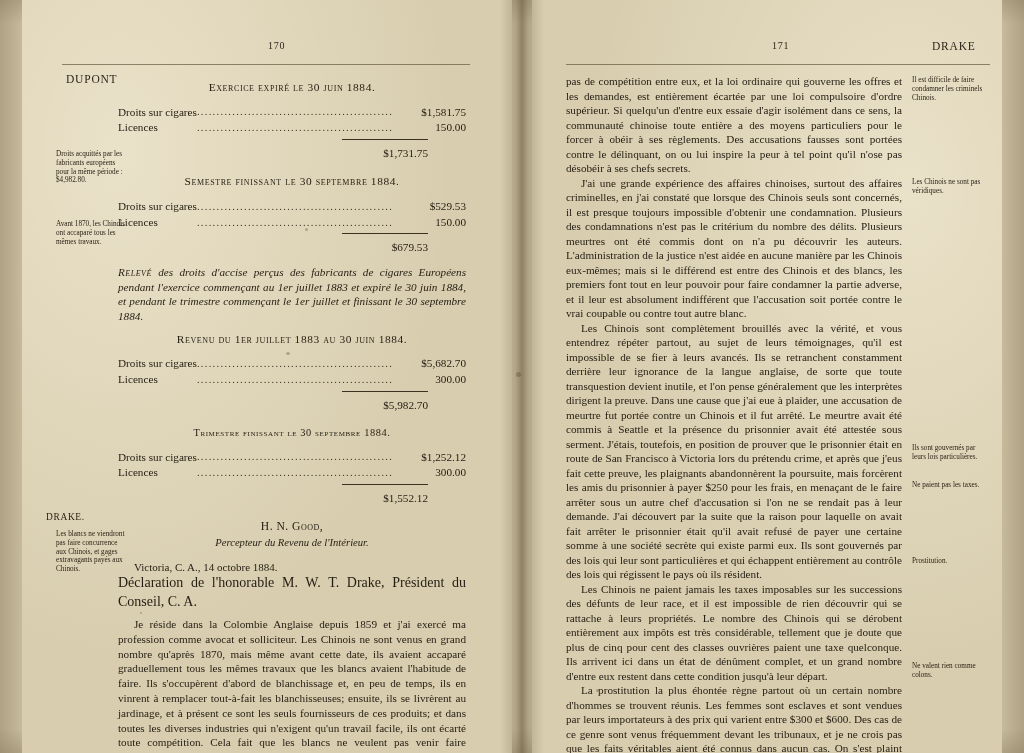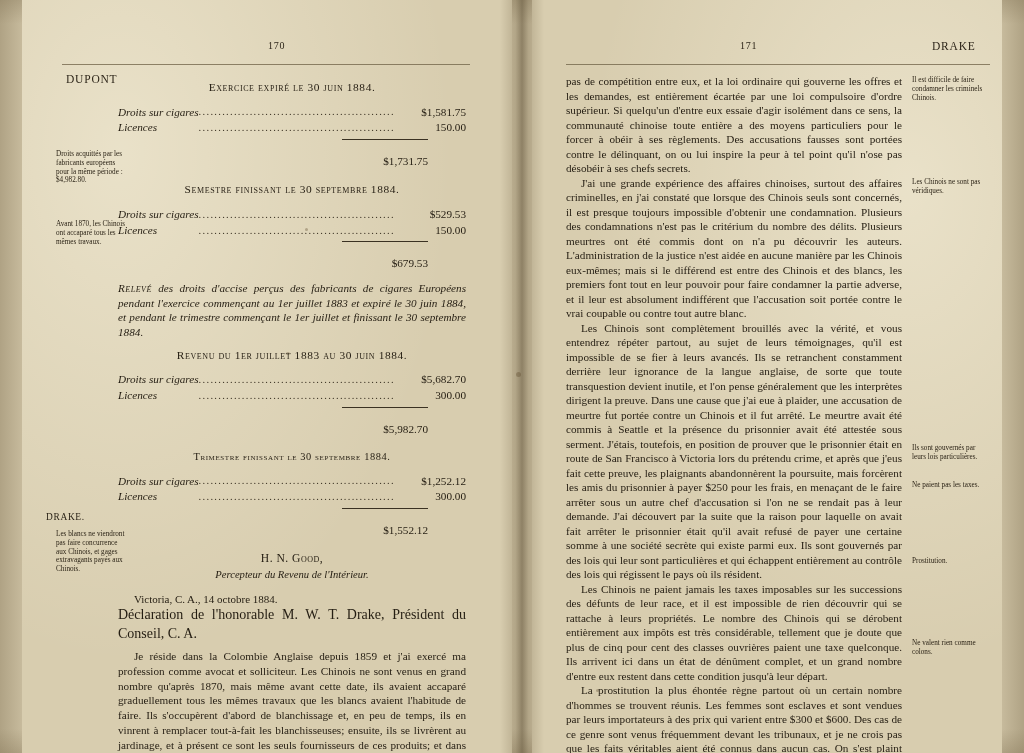--- a/index.html
+++ b/index.html
@@ -111,42 +111,41 @@
     margin: 0 0 2px 0;
   }
   table.acct td {
     padding: 0.5px 0;
     vertical-align: bottom;
     white-space: nowrap;
   }
   td.lbl {
     width: 1%;
     padding-left: 22px;
-    font-style: italic;
   }
   td.dots {
     overflow: hidden;
     letter-spacing: 1.3px;
     color: #3a3122;
     font-size: 10.5px;
   }
   td.amt {
     text-align: right;
     width: 1%;
     padding-left: 6px;
   }
   .total {
     text-align: right;
     padding-right: 38px;
     margin: 3px 0 4px 0;
   }
   .totline {
     display: inline-block;
     border-top: 1px solid #3a3122;
-    padding-top: 14px;
+    padding-top: 6px;
     min-width: 86px;
     text-align: right;
   }
   .para {
     margin: 0 0 1px 0;
     text-indent: 16px;
   }
   .para-hang {
     margin: 10px 0 8px 0;
     font-style: italic;
@@ -234,21 +233,21 @@
   <div class="speck" style="left:305px;top:228px;width:3px;height:3px;"></div>
   <div class="speck" style="left:286px;top:352px;width:4px;height:3px;"></div>
   <div class="speck" style="left:516px;top:372px;width:5px;height:5px;"></div>
   <div class="speck" style="left:596px;top:689px;width:3px;height:3px;"></div>
   <div class="speck" style="left:140px;top:612px;width:2px;height:2px;"></div>
 
   <div class="runhead" style="left:66px;margin-top:33px;">DUPONT</div>
   <div class="runhead colnum" style="left:268px;">170</div>
   <div class="rule" style="left:62px;top:64px;width:408px;"></div>
 
-  <div class="runhead colnum" style="left:740px;">171</div>
+  <div class="runhead colnum" style="left:772px;">171</div>
   <div class="runhead" style="left:932px;">DRAKE</div>
   <div class="rule" style="left:566px;top:64px;width:424px;"></div>
 
   <div class="l-body">
 
     <div class="head-sc">Exercice expiré le 30 juin 1884.</div>
     <table class="acct">
       <tbody>
           <tr>
         <td class="lbl">Droits sur cigares</td>
@@ -349,15 +348,15 @@
     <p>Les Chinois ne paient jamais les taxes imposables sur les successions des défunts de leur race, et il est impossible de rien découvrir qui se rattache à leurs propriétés. Le nombre des Chinois qui se dérobent entièrement aux impôts est très considérable, tellement que je doute que plus de cinq pour cent des classes ouvrières paient une taxe quelconque. Ils arrivent ici dans un état de dénûment complet, et un grand nombre d'entre eux restent dans cette condition jusqu'à leur départ.</p>
     <p>La prostitution la plus éhontée règne partout où un certain nombre d'hommes se trouvent réunis. Les femmes sont esclaves et sont vendues par leurs importateurs à des prix qui varient entre $300 et $600. Des cas de ce genre sont venus fréquemment devant les tribunaux, et je ne crois pas que les faits véritables aient été connus dans aucun cas. On s'est plaint fréquemment que de jeunes garçons avaient été attirés dans ces bouges infâmes, et il est possible de penser qu'ils y contractent des maladies inguérissables.</p>
 
   </div>
 
   <div class="r-side" style="top:76px;">Il est difficile de faire condamner les criminels Chinois.</div>
   <div class="r-side" style="top:178px;">Les Chinois ne sont pas véridiques.</div>
   <div class="r-side" style="top:444px;">Ils sont gouvernés par leurs lois particulières.</div>
   <div class="r-side" style="top:481px;">Ne paient pas les taxes.</div>
   <div class="r-side" style="top:557px;">Prostitution.</div>
-  <div class="r-side" style="top:639px;">Ne valent rien comme colons.</div>
+  <div class="r-side" style="top:662px;">Ne valent rien comme colons.</div>
 
 </div>
 
 </body></html>

